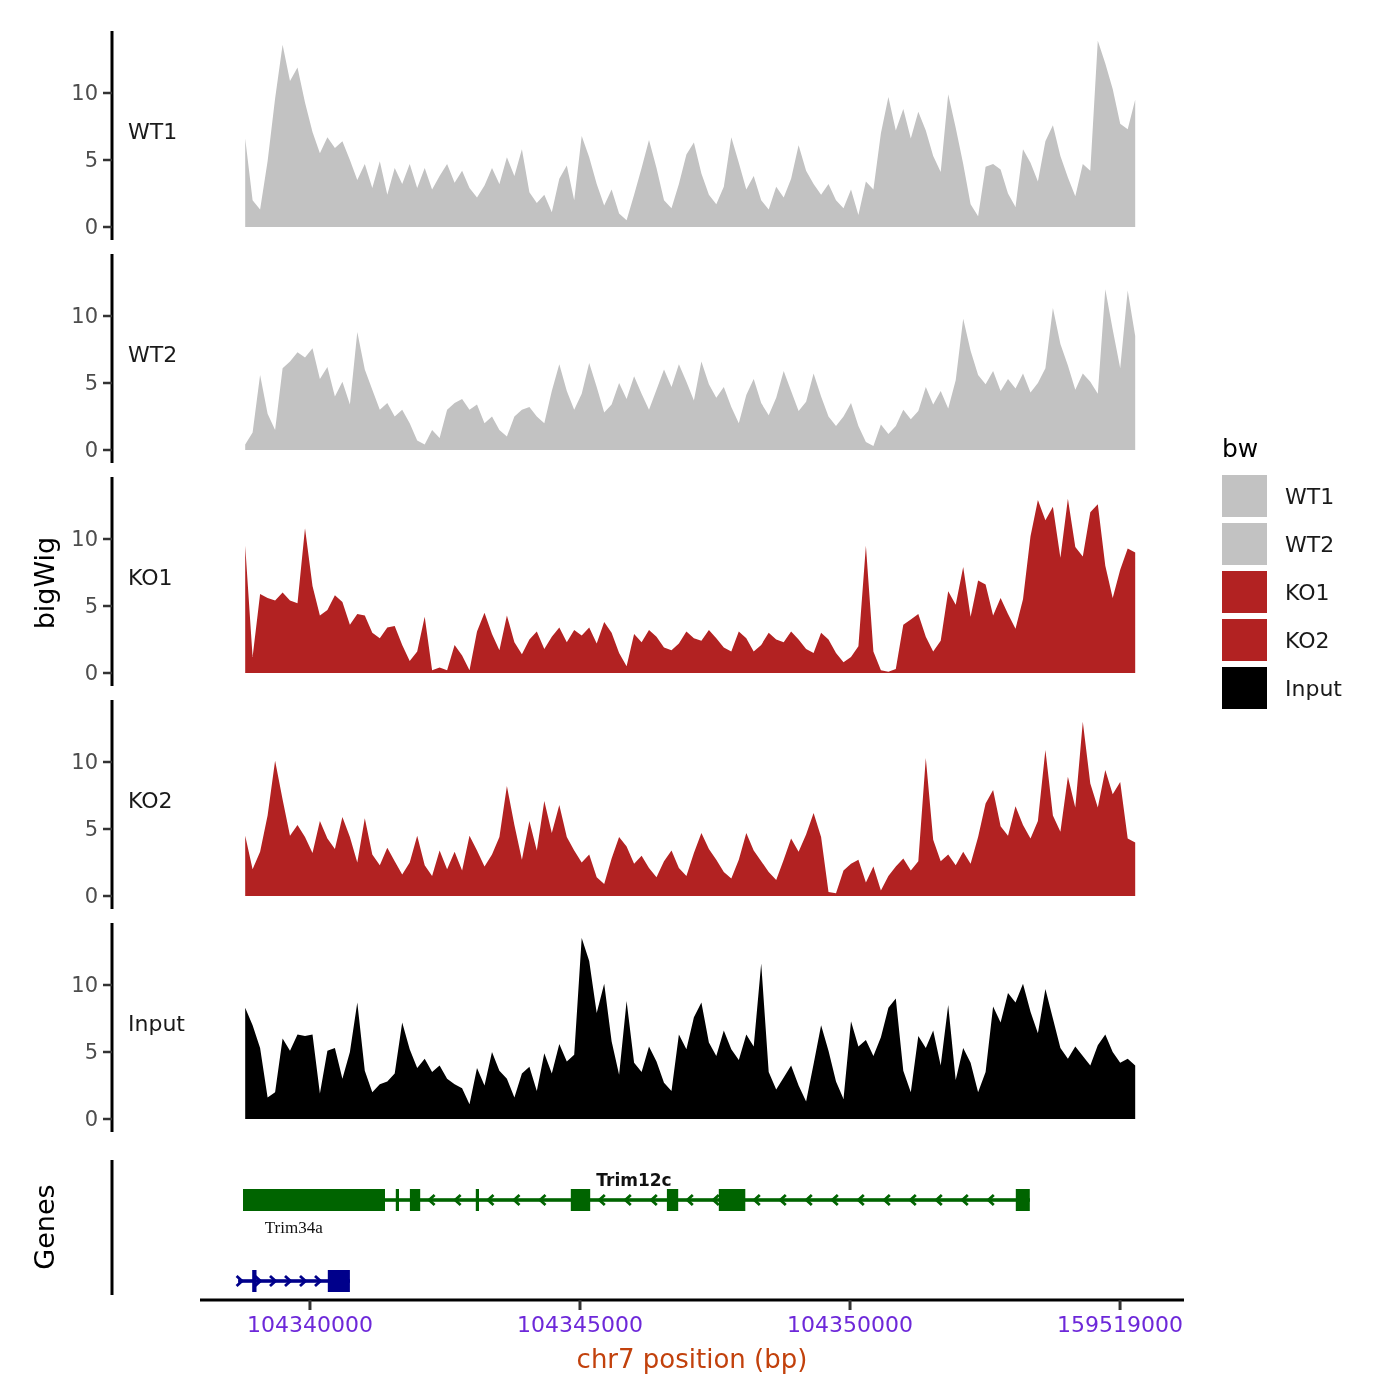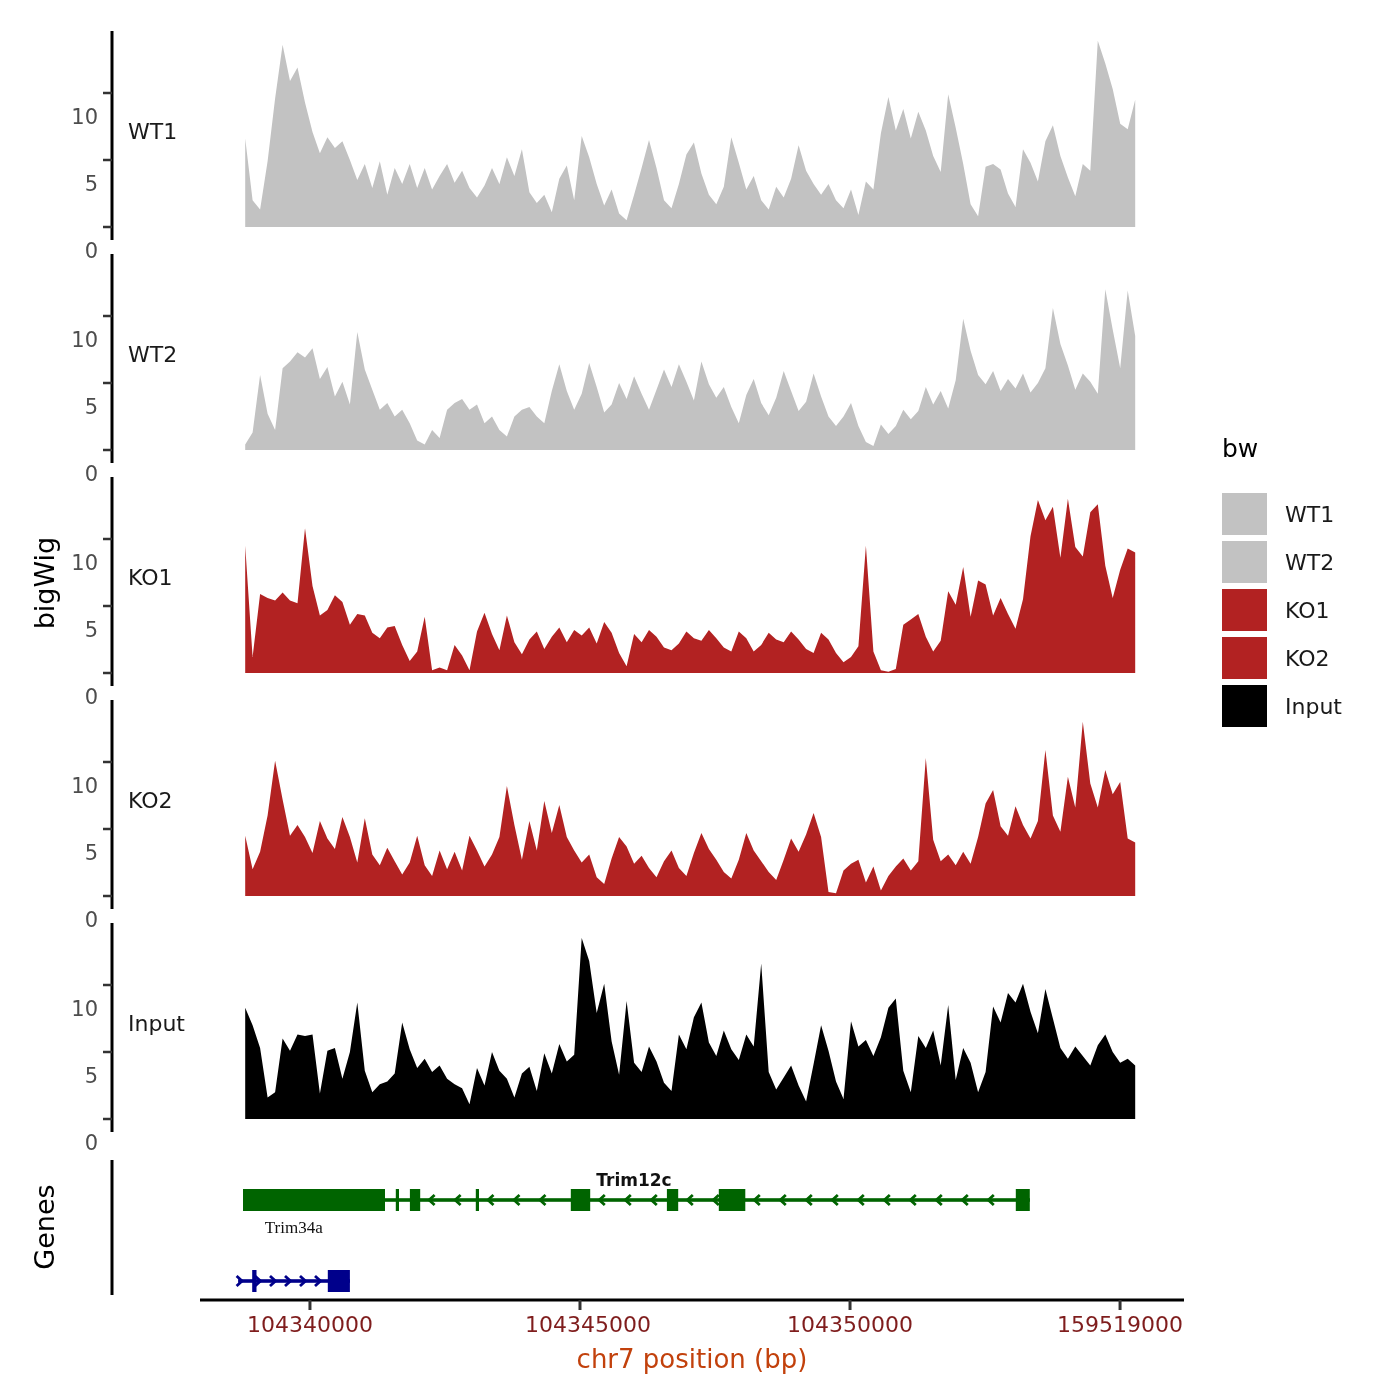--- a/index.html
+++ b/index.html
@@ -16,38 +16,38 @@
   .axis-title-genes{
     position:absolute;left:44px;top:1227px;
     transform:translate(-50%,-50%) rotate(-90deg);
     font-size:27px;color:#000;white-space:nowrap;
   }
   .track-label{
     position:absolute;left:128px;font-size:22px;color:#1a1a1a;white-space:nowrap;
   }
   .ytick{
     position:absolute;left:56px;width:42px;text-align:right;
-    font-size:21px;line-height:28px;color:#4d4d4d;margin-top:24px;
+    font-size:21px;line-height:28px;color:#4d4d4d;
   }
   .xtick{
     position:absolute;top:1312px;transform:translateX(-50%);
-    font-size:22px;color:#7f1d1d;white-space:nowrap;
+    font-size:22px;color:#6d28d9;white-space:nowrap;
   }
   .axis-title-x{
     position:absolute;left:692px;top:1344px;transform:translateX(-50%);
     font-size:26px;color:#c2410c;white-space:nowrap;
   }
   .gene-label{
     position:absolute;transform:translateX(-50%);
     font-size:17px;color:#111;white-space:nowrap;
   }
   #gene-label-0{top:1170px;font-weight:bold;}
   #gene-label-1{top:1218px;font-family:Liberation Serif, serif;}
   .legend{position:absolute;left:1222px;top:434px;width:176px;}
-  .legend-title{font-size:25px;color:#000;margin-bottom:30px;}
+  .legend-title{font-size:25px;color:#000;margin-bottom:12px;}
   .legend-row{display:flex;align-items:center;margin-bottom:6px;}
   .legend-swatch{width:45px;height:42px;flex:0 0 45px;}
   .legend-label{font-size:22px;color:#1a1a1a;padding-left:18px;white-space:nowrap;}
 </style>
 </head>
 <body>
 
 <div class="plot" id="plot">
 
   <svg id="chart-svg" width="1400" height="1400">
@@ -125,21 +125,21 @@
   <div class="axis-title-y">bigWig</div>
   <div class="axis-title-genes">Genes</div>
 
   <div class="track-label" style="top: 119px;">WT1</div>
   <div class="track-label" style="top: 342px;">WT2</div>
   <div class="track-label" style="top: 565px;">KO1</div>
   <div class="track-label" style="top: 788px;">KO2</div>
   <div class="track-label" style="top: 1011px;">Input</div>
 
   <span class="xtick" style="left: 310px;">104340000</span>
-  <span class="xtick" style="left: 580px; margin-left: 8px;">104345000</span>
+  <span class="xtick" style="left: 580px;">104345000</span>
   <span class="xtick" style="left: 850px; text-align: center;">104350000</span>
   <span class="xtick" style="left: 1120.1px;">159519000</span>
 
   <div class="axis-title-x">chr7 position (bp)</div>
 
   <div class="gene-label" id="gene-label-0" style="left: 634px;">Trim12c</div>
   <div class="gene-label" id="gene-label-1" style="left: 293.8px;">Trim34a</div>
 
   <div class="legend">
     <div class="legend-title">bw</div>

